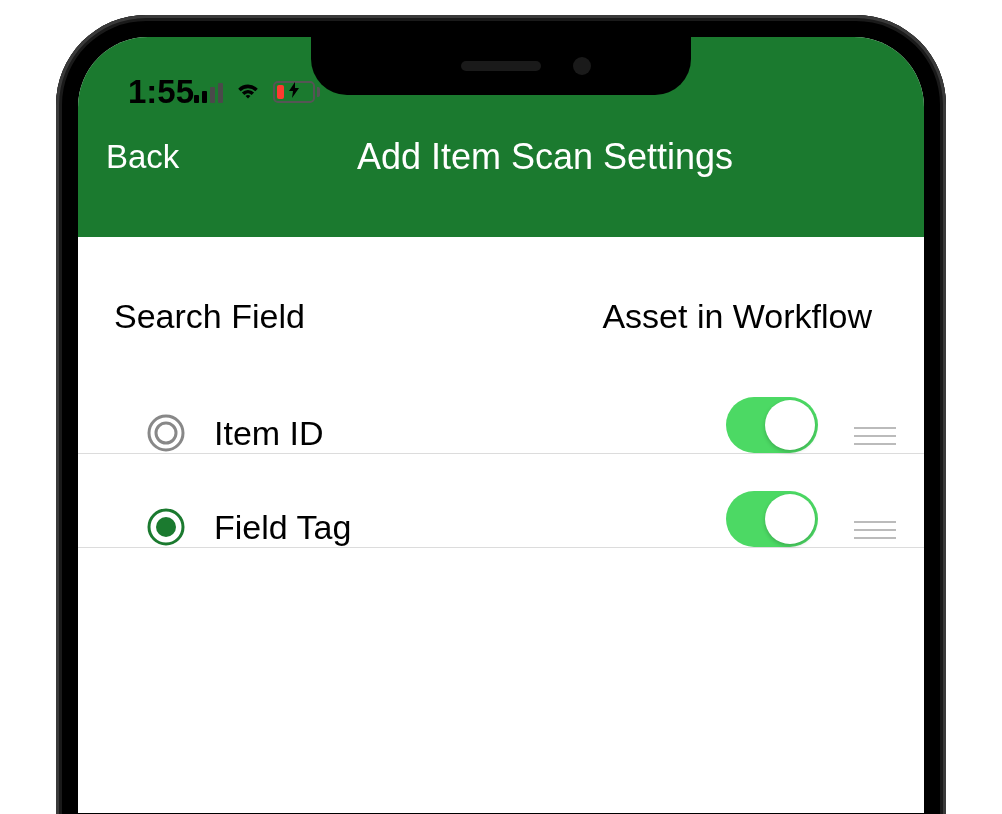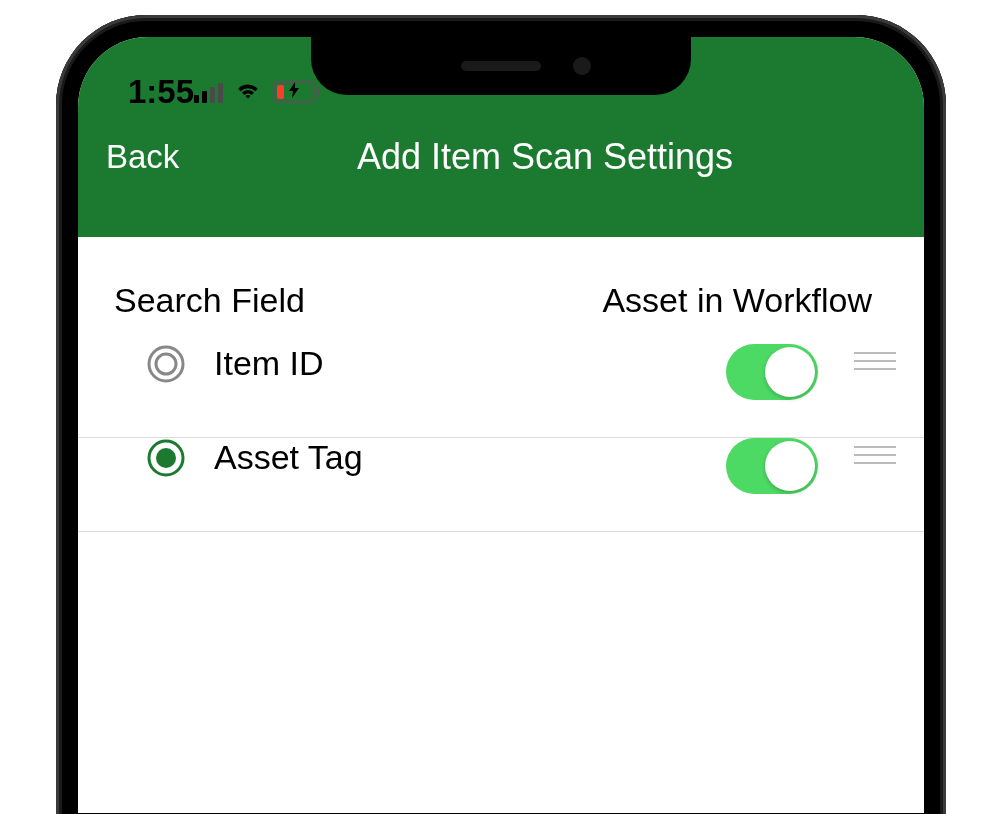--- a/index.html
+++ b/index.html
@@ -183,34 +183,34 @@
       font-size: 36px;
       font-weight: 400;
       position: absolute;
       left: 50%;
       transform: translateX(-50%);
       white-space: nowrap;
       margin-left: 44px;
     }
     
     .content {
-      padding: 44px 0 0 0;
+      padding: 60px 0 0 0;
     }
     
     .column-headers {
       display: flex;
       justify-content: space-between;
       padding: 0 52px 24px 36px;
       font-size: 34px;
       color: #000;
     }
     
     .list-row {
       display: flex;
-      align-items: flex-start;
+      align-items: flex-end;
       height: 94px;
       border-bottom: 1px solid #dcdcdc;
       padding: 0 28px 0 68px;
     }
     
     .list-row:last-child {
       border-bottom: 1px solid #dcdcdc;
     }
     
     .radio-icon {
@@ -336,21 +336,21 @@
       </div>
 
 
       <div class="list-row">
         <div class="radio-icon">
           <svg viewBox="0 0 40 40">
             <circle cx="20" cy="20" r="17" stroke="#1b7a2f" stroke-width="3" fill="none"></circle>
             <circle cx="20" cy="20" r="10" fill="#1b7a2f"></circle>
           </svg>
         </div>
-        <div class="row-label">Asset Tag</div>
+        <div class="row-label">Field Tag</div>
         <div class="toggle-switch">
           <div class="toggle-knob"></div>
         </div>
         <div class="drag-handle">
           <div class="drag-line"></div>
           <div class="drag-line"></div>
           <div class="drag-line"></div>
         </div>
       </div>
 

